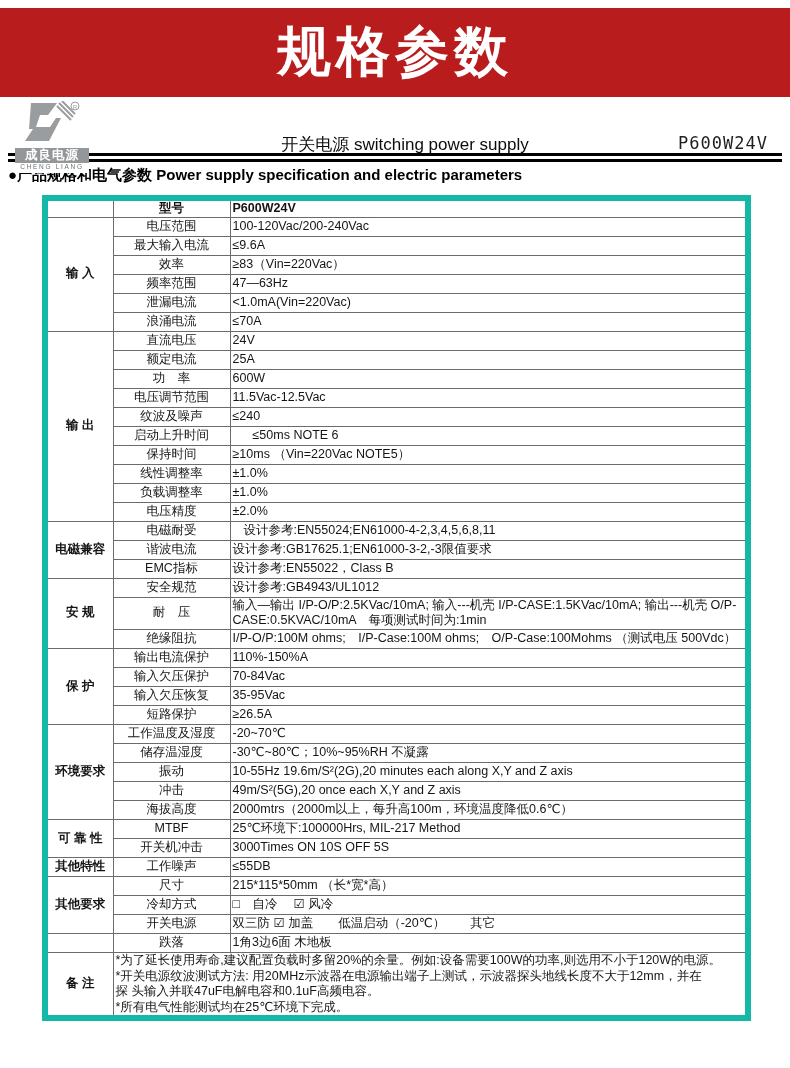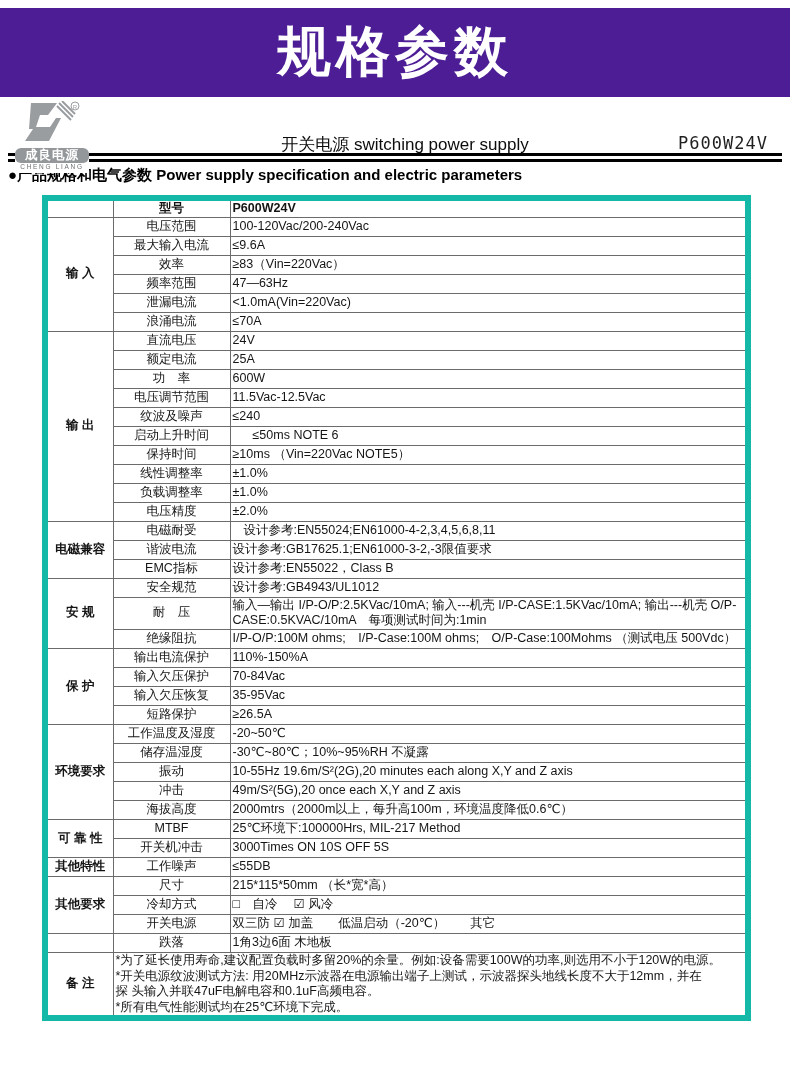--- a/index.html
+++ b/index.html
@@ -15,21 +15,21 @@
   }
   .banner-title {
     color:#fff; font-size:54px; font-weight:bold; letter-spacing:5px; margin:0;
   }
   .logo {
     position:absolute; top:101px; left:15px; width:74px; z-index:3;
     background:#fff; text-align:center; padding-bottom:2px;
   }
   .logo-bar {
     background:#94979a; color:#fff; font-size:12.5px; font-weight:bold;
-    letter-spacing:1px; line-height:15px; margin-top:1px; white-space:nowrap;border-radius:6px;
+    letter-spacing:1px; line-height:15px; margin-top:1px; white-space:nowrap;
   }
   .logo-en {
     font-size:6.5px; color:#6d7072; letter-spacing:1.7px; line-height:8px; white-space:nowrap;
   }
   .center-title {
     position:absolute; top:133px; left:10px; width:790px; text-align:center;
     font-size:17px; color:#0c0c0c;
   }
   .model-top {
     position:absolute; top:133px; right:22px; font-size:17px; color:#1f1f1f;
@@ -59,21 +59,21 @@
   td.pvalue { padding:0 7px; text-align:left; }
   td.bold  { font-weight:bold; }
   td.remarks {
     vertical-align:top; padding:3px 6px 3px 30px; height:96px; line-height:1.6;
   }
   .remark-line { white-space:nowrap; }
 </style>
 </head>
 <body>
 
-<div class="banner" style="background: #4c1d95;">
+<div class="banner" style="background: #b91c1c;">
   <h1 class="banner-title">规格参数</h1>
 </div>
 
 <div class="double-rule"></div>
 
 <div class="logo">
   <svg width="58" height="42" viewBox="0 0 58 42">
     <polygon points="8,2 34,2 25,14 17,14 13,26 27,26 33,17 38,17 26,40 2,40 10,28 6,28" fill="#9a9da0"></polygon>
     <line x1="34" y1="5" x2="48" y2="19" stroke="#9a9da0" stroke-width="2"></line>
     <line x1="36" y1="2" x2="50" y2="16" stroke="#9a9da0" stroke-width="2"></line>
@@ -207,21 +207,21 @@
         <td class="plabel">输入欠压恢复</td>
         <td class="pvalue" style="white-space: nowrap;">35-95Vac</td>
       </tr>
       <tr>
         <td class="plabel">短路保护</td>
         <td class="pvalue" style="white-space: nowrap;">≥26.5A</td>
       </tr>
       <tr>
         <td class="group" rowspan="5">环境要求</td>
         <td class="plabel">工作温度及湿度</td>
-        <td class="pvalue" style="white-space: nowrap;">-20~50℃</td>
+        <td class="pvalue" style="white-space: nowrap;">-20~70℃</td>
       </tr>
       <tr>
         <td class="plabel">储存温湿度</td>
         <td class="pvalue" style="white-space: nowrap;">-30℃~80℃；10%~95%RH 不凝露</td>
       </tr>
       <tr>
         <td class="plabel">振动</td>
         <td class="pvalue" style="white-space: nowrap;">10-55Hz 19.6m/S²(2G),20 minutes each along X,Y and Z axis</td>
       </tr>
       <tr>

